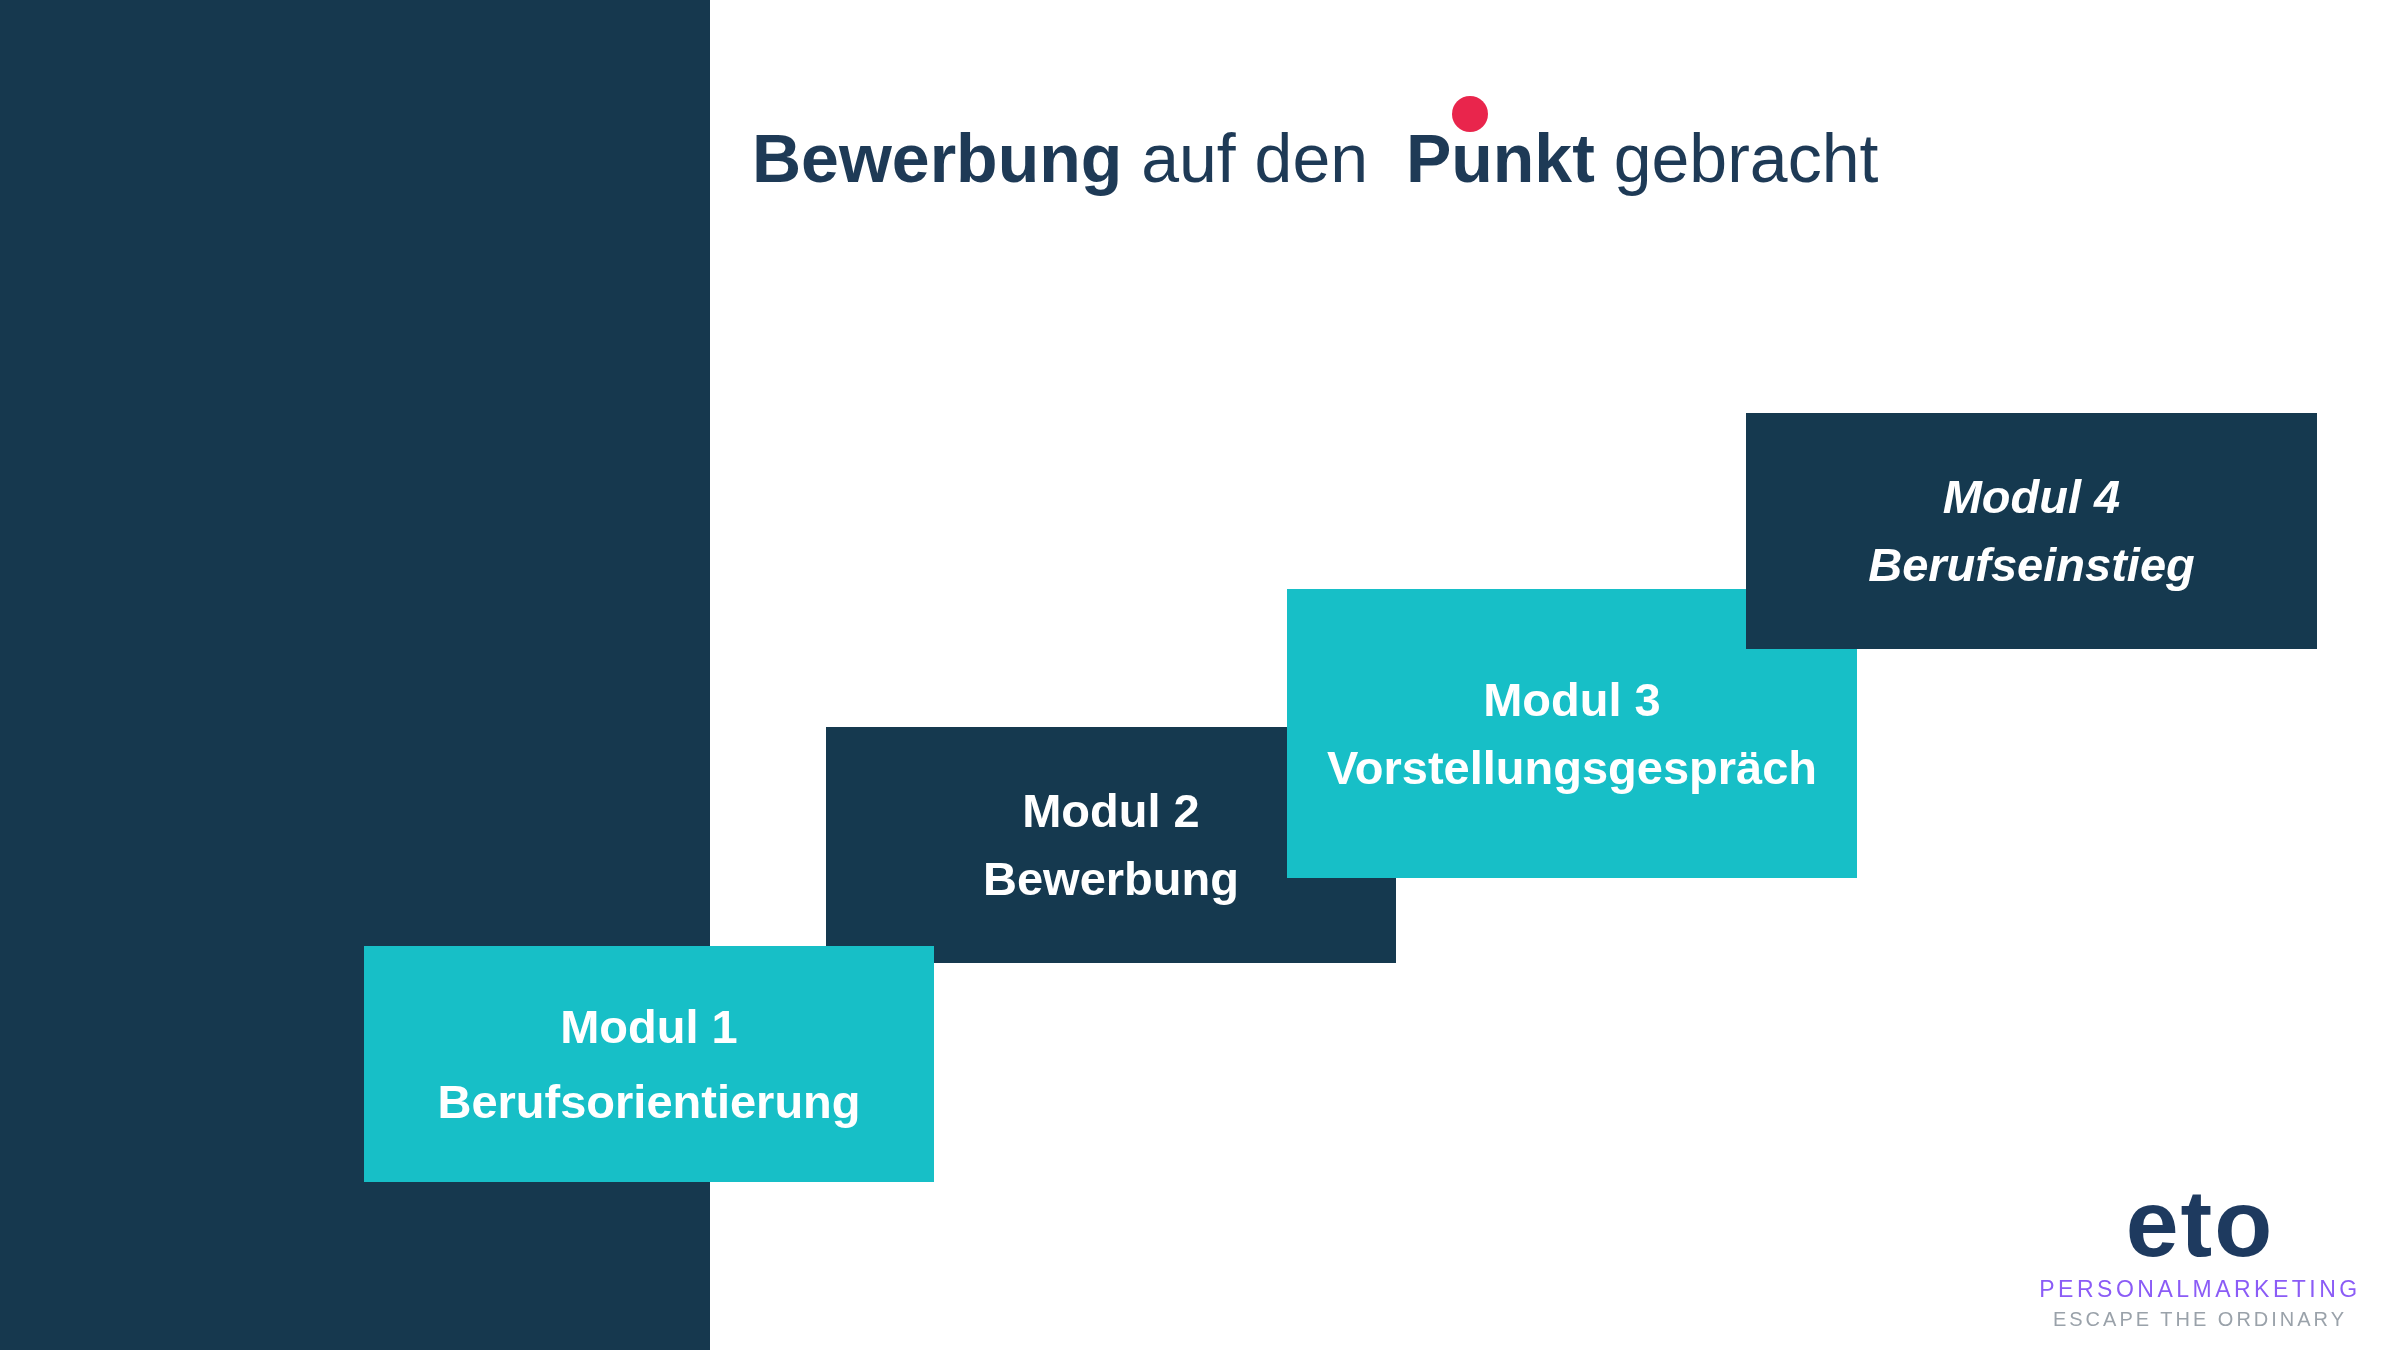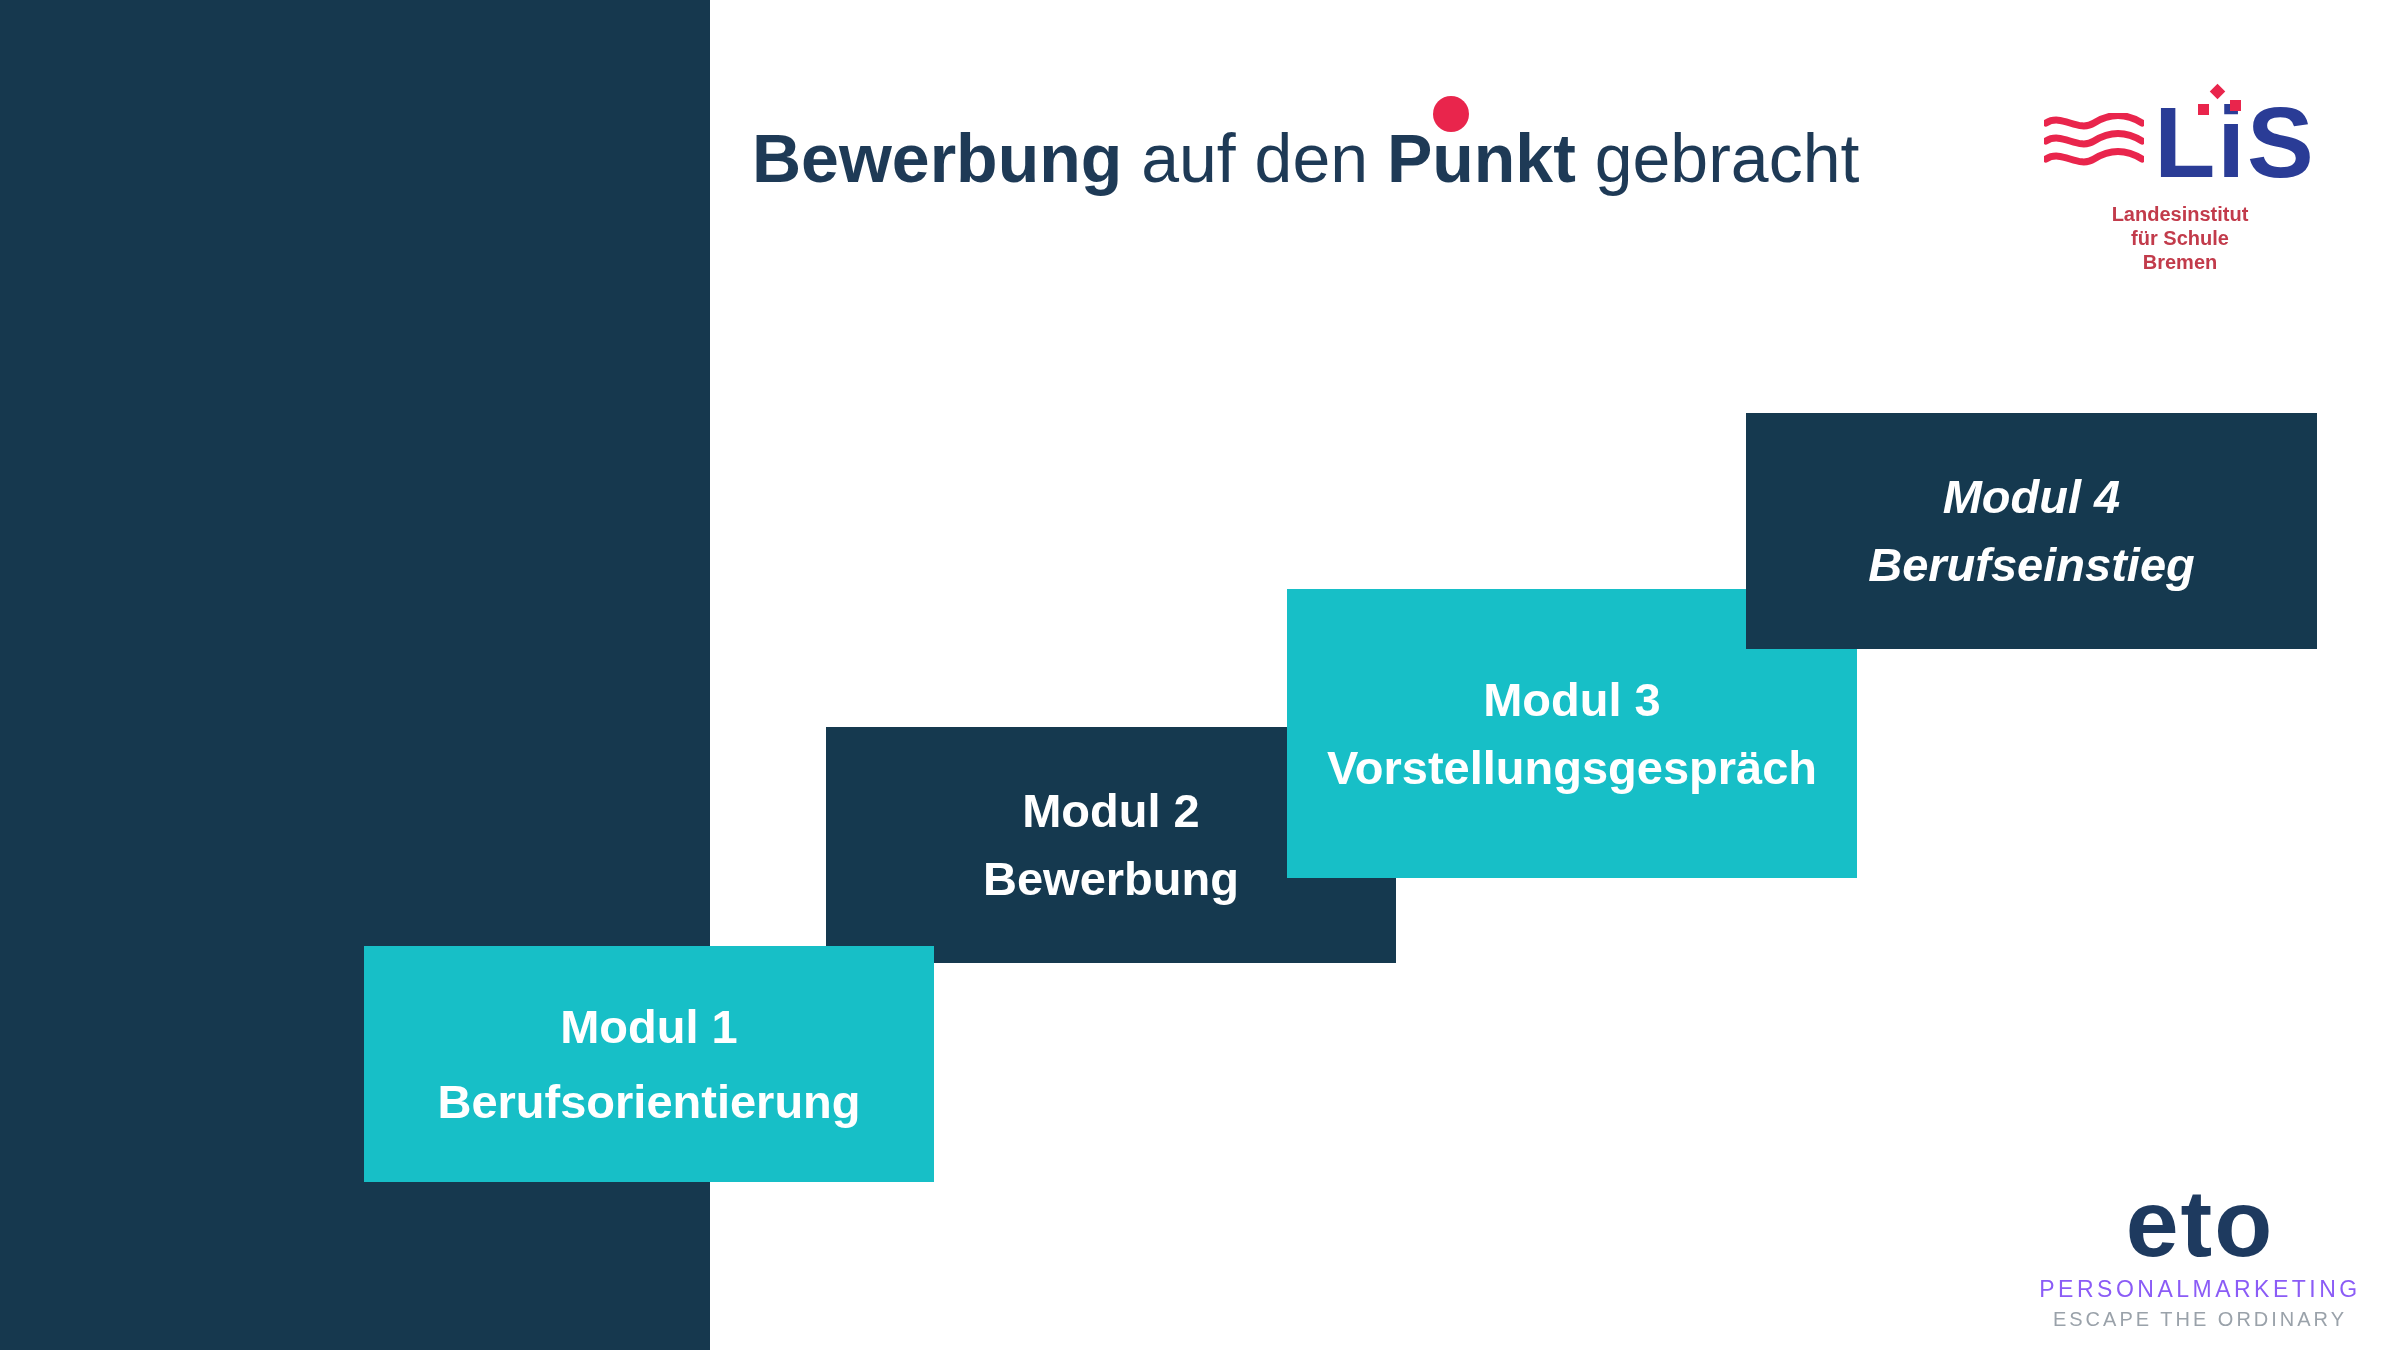--- a/index.html
+++ b/index.html
@@ -23,21 +23,21 @@
   
   .title {
     position: absolute;
     left: 752px; top: 118px;
     font-size: 68px;
     color: #1E3A56;
     white-space: nowrap;
     line-height: 1.2;
   }
   .title .b { font-weight: bold; }
-  .punkt { position: relative; display: inline-block; }
+  .punkt { position: relative; display: inline-block; margin-left: 19px; }
   .punkt .dot {
     position: absolute;
     top: -22px; left: 46px;
     width: 36px; height: 36px;
     border-radius: 50%;
     background: #E9254C;
   }
 
   
   .module {
@@ -146,40 +146,20 @@
   <div class="module teal m3">
     <div>Modul 3</div>
     <div>Vorstellungsgespräch</div>
   </div>
 
   <div class="module navy m4">
     <div>Modul 4</div>
     <div>Berufseinstieg</div>
   </div>
 
-  <div class="lis">
-    <div class="lis-top">
-      <svg class="waves" width="100" height="58" viewBox="0 0 100 58" fill="none" xmlns="http://www.w3.org/2000/svg">
-        <path d="M2 10 C 18 0, 34 20, 50 10 S 82 0, 98 10" stroke="#E9254C" stroke-width="7" stroke-linecap="round" fill="none"></path>
-        <path d="M2 28 C 18 18, 34 38, 50 28 S 82 18, 98 28" stroke="#E9254C" stroke-width="7" stroke-linecap="round" fill="none"></path>
-        <path d="M2 46 C 18 36, 34 56, 50 46 S 82 36, 98 46" stroke="#E9254C" stroke-width="7" stroke-linecap="round" fill="none"></path>
-      </svg>
-      <span class="lis-mark">
-        <span class="lis-text">LiS</span>
-        <span class="px px1"></span>
-        <span class="px px2"></span>
-        <span class="px px3"></span>
-      </span>
-    </div>
-    <div class="lis-lines">
-      <div>Landesinstitut</div>
-      <div>für Schule</div>
-      <div>Bremen</div>
-    </div>
-  </div>
 
   <div class="eto">
     <div class="eto-mark">eto</div>
     <div class="eto-line1">PERSONALMARKETING</div>
     <div class="eto-line2">ESCAPE THE ORDINARY</div>
   </div>
 
 </div>
 
 </body></html>

